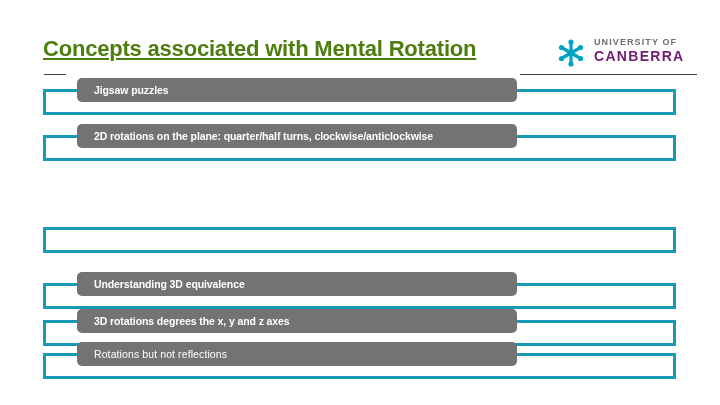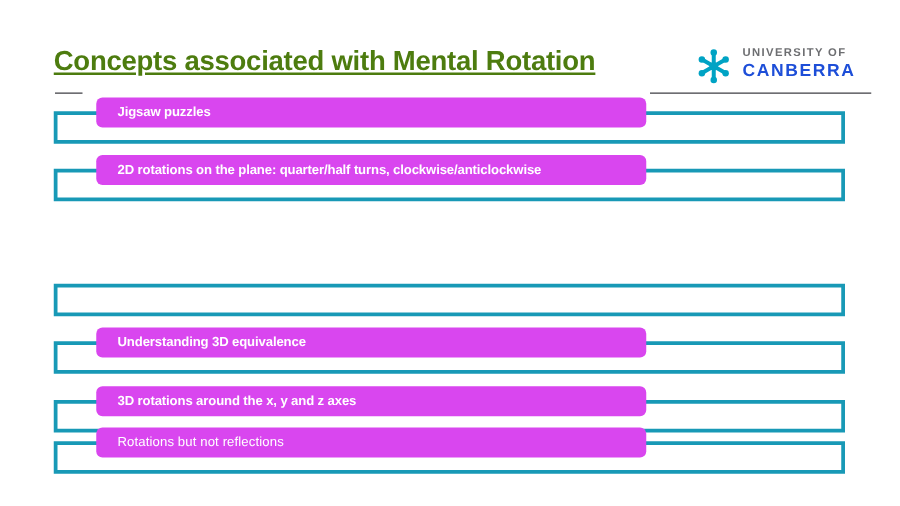--- a/index.html
+++ b/index.html
@@ -17,38 +17,38 @@
     position:absolute; left:43px; top:36px;
     font-size:22px; font-weight:bold; color:#4d7c0f;
     letter-spacing:-0.2px; white-space:nowrap;text-decoration:underline;
   }
 
   
   .logo { position:absolute; left:556px; top:38px; display:flex; gap:8px; }
   .logo-icon { width:30px; height:30px; }
   .logo-text { display:flex; flex-direction:column; line-height:1; }
   .logo-line1 { font-size:9px; color:#6d6e71; letter-spacing:1.1px; font-weight:bold; }
-  .logo-line2 { font-size:14px; color:#1d4ed8; letter-spacing:1.3px; font-weight:bold; margin-top:2px; }
+  .logo-line2 { font-size:14px; color:#701a75; letter-spacing:1.3px; font-weight:bold; margin-top:2px; }
 
   
   .rule { position:absolute; top:74px; height:1px; background:#3f3f44; }
   .rule-left  { left:44px;  width:22px; }
   .rule-right { left:520px; width:177px; }
 
   
   .row { position:absolute; left:0; width:720px; height:40px; }
   .row-outline {
     position:absolute; left:43px; top:11px;
     width:633px; height:26px;
     border:3px solid #1899b6; background:#ffffff;
   }
   .row-bar {
     position:absolute; left:77px; top:0;
     width:440px; height:24px;
-    background:#d946ef; border-radius:5px;
+    background:#737373; border-radius:5px;
     color:#ffffff; font-size:10.5px; font-weight:bold;
     line-height:24px; padding-left:17px;
     white-space:nowrap; letter-spacing:-0.1px;
   }
   .row-bar.regular { font-weight:normal; letter-spacing:0.1px; }
 </style>
 </head>
 <body>
 
 <div class="slide">
@@ -92,28 +92,28 @@
   <div class="row" style="top:124px">
     <div class="row-outline"></div>
     <div class="row-bar">2D rotations on the plane: quarter/half turns, clockwise/anticlockwise</div>
   </div>
 
 
   <div class="row" style="top:216px">
     <div class="row-outline"></div>
   </div>
 
-  <div class="row" style="top:262px">
+  <div class="row" style="top:272px">
     <div class="row-outline"></div>
     <div class="row-bar">Understanding 3D equivalence</div>
   </div>
 
   <div class="row" style="top:309px">
     <div class="row-outline"></div>
-    <div class="row-bar">3D rotations around the x, y and z axes</div>
+    <div class="row-bar">3D rotations degrees the x, y and z axes</div>
   </div>
 
   <div class="row" style="top:342px">
     <div class="row-outline"></div>
     <div class="row-bar regular">Rotations but not reflections</div>
   </div>
 
 </div>
 
 </body></html>

